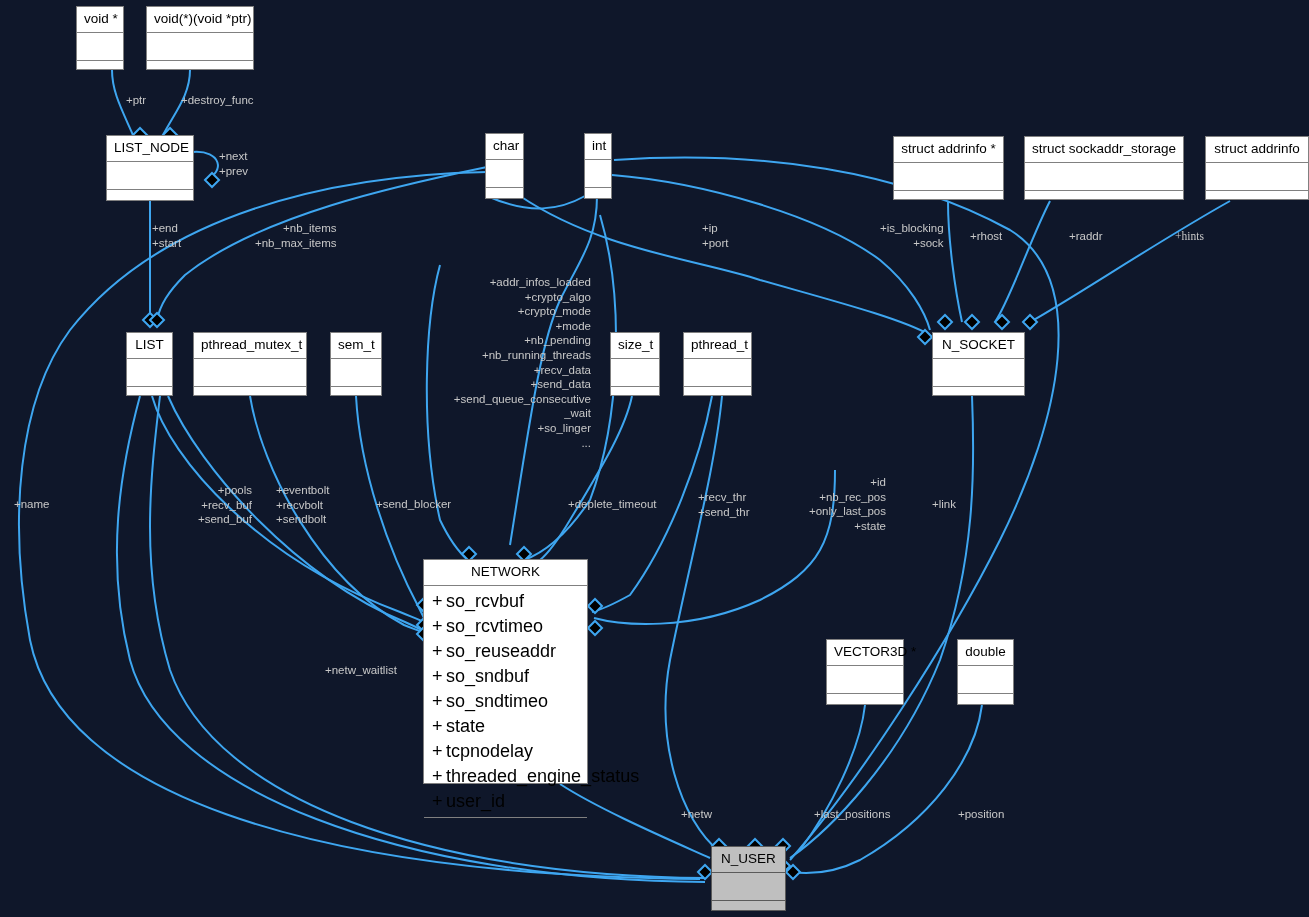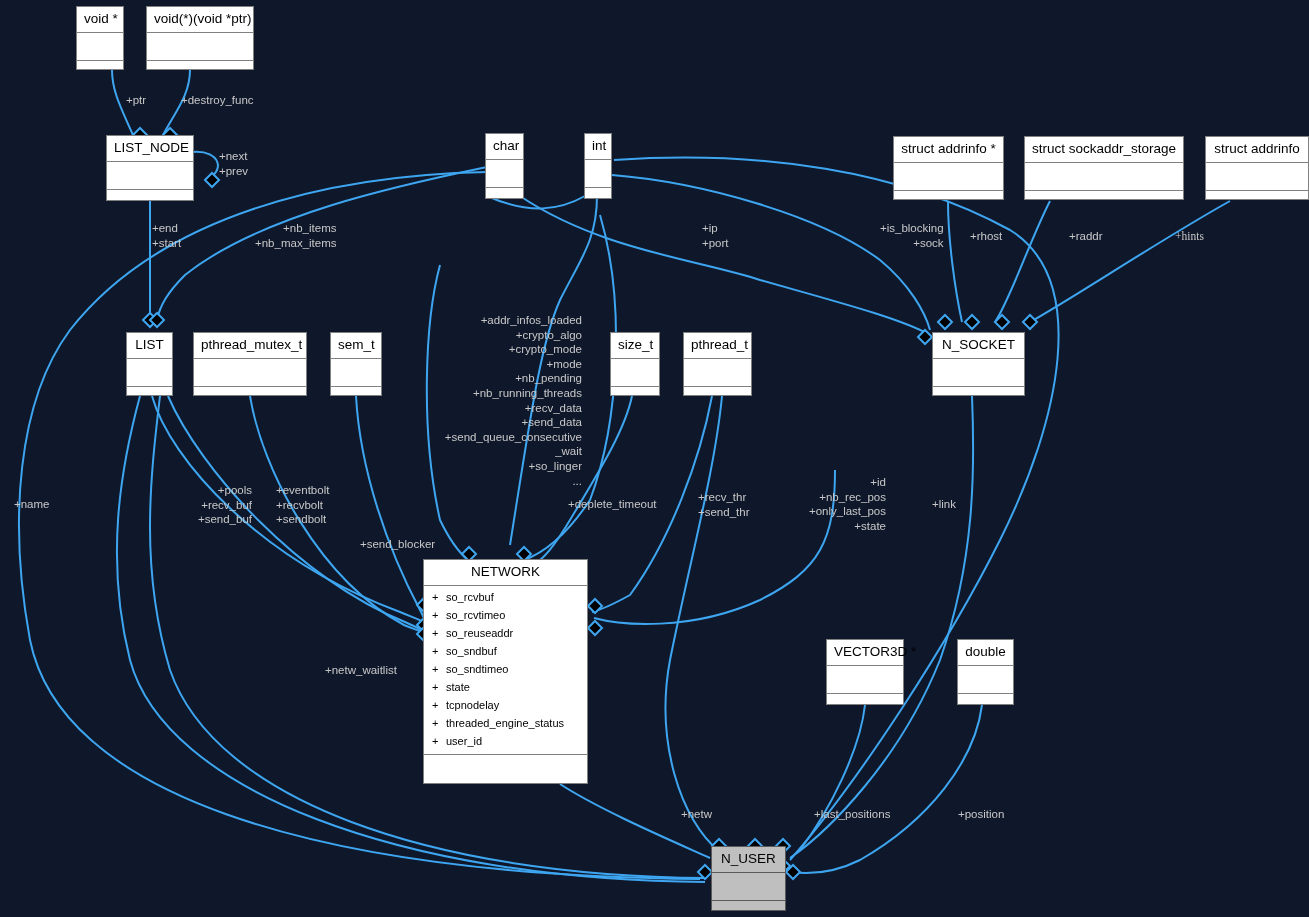--- a/index.html
+++ b/index.html
@@ -36,21 +36,21 @@
     border-bottom:1px solid #808080;
     flex:0 0 auto;
   }
   .node .methods{box-sizing:border-box;flex:1 1 auto;}
   .node.empty .fields{height:28px;}
   .node.empty .methods{height:28px;}
   .node .fields ul{
     list-style:none;margin:0;padding:3px 0 3px 0;
   }
   .node .fields li{
-    color:#000;font-size:11px;line-height:1;
+    color:#000;font-size:18px;line-height:1;
     padding:3px 6px 4px 8px;white-space:nowrap;
   }
   .node .fields li .vis{display:inline-block;width:14px;}
   
   .node.focus{background:#bfbfbf;border:1px solid #5a5a5a;}
   .node.focus .title{border-bottom:1px solid #5a5a5a;}
   .node.focus .fields{border-bottom:1px solid #5a5a5a;}
   .node.focus .fields,.node.focus .methods{background:#bfbfbf;}
   
   .elabel{
@@ -294,40 +294,40 @@
 +start</div>
   <div class="elabel" style="left:255px;top:221px;">+nb_items
 +nb_max_items</div>
   <div class="elabel left" style="left:702px;top:221px;">+ip
 +port</div>
   <div class="elabel" style="left:880px;top:221px;">+is_blocking
 +sock</div>
   <div class="elabel left" style="left:970px;top:229px;">+rhost</div>
   <div class="elabel left" style="left:1069px;top:229px;">+raddr</div>
   <div class="elabel left" style="left:1175px;top:229px;font-family:Liberation Serif, serif;">+hints</div>
-  <div class="elabel" style="left:424px;top:275px;width:158px;margin-top:38px;">+addr_infos_loaded
+  <div class="elabel" style="left:433px;top:275px;width:158px;">+addr_infos_loaded
 +crypto_algo
 +crypto_mode
 +mode
 +nb_pending
 +nb_running_threads
 +recv_data
 +send_data
 +send_queue_consecutive
 _wait
 +so_linger
 ...</div>
   <div class="elabel left" style="left:14px;top:497px;">+name</div>
   <div class="elabel" style="left:186px;top:483px;width:66px;">+pools
 +recv_buf
 +send_buf</div>
   <div class="elabel left" style="left:276px;top:483px;">+eventbolt
 +recvbolt
 +sendbolt</div>
-  <div class="elabel left" style="left:360px;top:497px;margin-top:40px;">+send_blocker</div>
+  <div class="elabel left" style="left:376px;top:497px;">+send_blocker</div>
   <div class="elabel left" style="left:568px;top:497px;">+deplete_timeout</div>
   <div class="elabel left" style="left:698px;top:490px;">+recv_thr
 +send_thr</div>
   <div class="elabel" style="left:786px;top:475px;width:100px;">+id
 +nb_rec_pos
 +only_last_pos
 +state</div>
   <div class="elabel left" style="left:932px;top:497px;">+link</div>
   <div class="elabel left" style="left:325px;top:663px;">+netw_waitlist</div>
   <div class="elabel left" style="left:681px;top:807px;">+netw</div>

